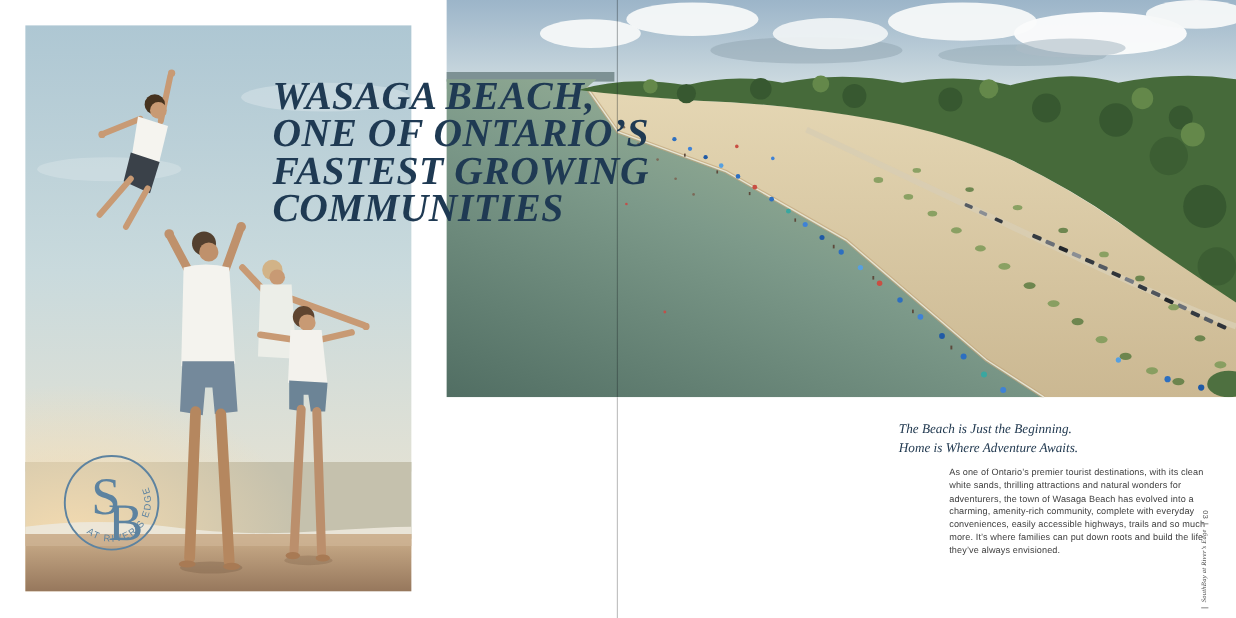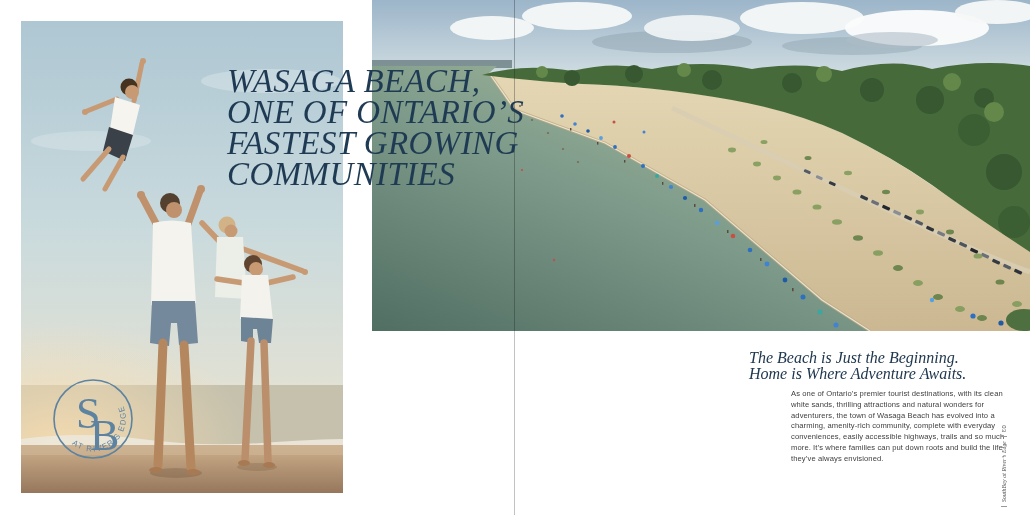--- a/index.html
+++ b/index.html
@@ -9,28 +9,28 @@
   }
   
   .photo-left  { position:absolute; left:21px;  top:21px; width:322px; height:472px; z-index:1; }
   .photo-right { position:absolute; left:372px; top:0;    width:658px; height:331px; z-index:1; }
   .photo-left svg, .photo-right svg { display:block; width:100%; height:100%; }
 
   
   .headline {
     position:absolute; left:227px; top:44px; z-index:5;
     font-family:"Liberation Serif","DejaVu Serif",serif; font-style:italic;
-    font-weight:400; font-size:33px; line-height:31px; letter-spacing:0.4px;
+    font-weight:700; font-size:33px; line-height:31px; letter-spacing:0.4px;
     color:#1f3a53; white-space:pre-line;
   }
 
   .subhead {
     position:absolute; left:749px; top:350px; z-index:5;
     font-family:"Liberation Serif","DejaVu Serif",serif; font-style:italic;
-    font-size:16px; line-height:16px; color:#20384f; white-space:pre-line;
+    font-size:11px; line-height:16px; color:#20384f; white-space:pre-line;
   }
   .bodytext {
     position:absolute; left:791px; top:389px; z-index:5;
     font-size:7.6px; line-height:10.8px; letter-spacing:0.1px;
     color:#3e3e3e; white-space:pre;
   }
 
   
   .fold-top    { position:absolute; left:514px; top:0;    width:1px; height:331px; background:rgba(25,30,35,0.32); z-index:3; }
   .fold-bottom { position:absolute; left:514px; top:331px; width:1px; height:184px; background:#c2c2c2; z-index:3; }

